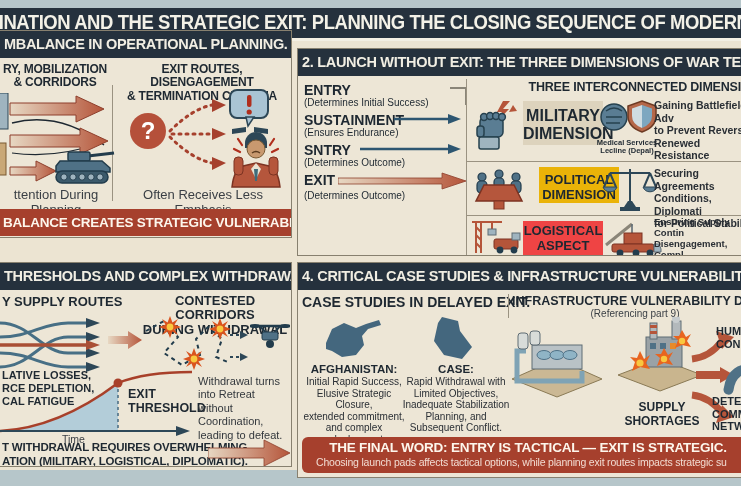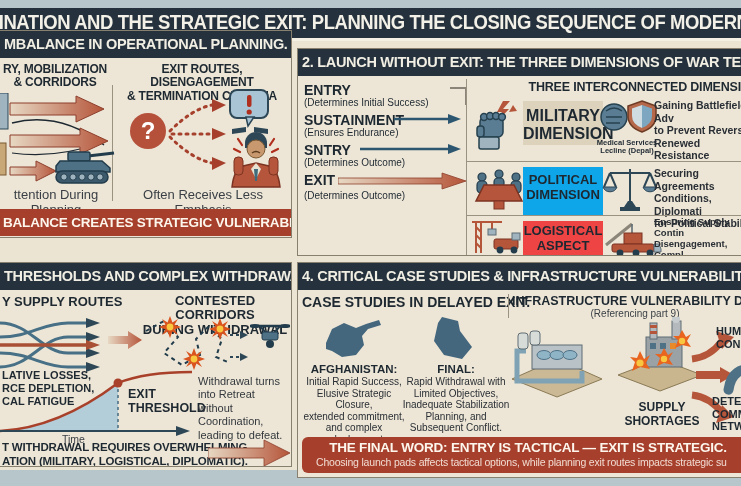--- a/index.html
+++ b/index.html
@@ -188,21 +188,21 @@
       <circle cx="12" cy="10" r="4"></circle>
         <rect x="7" y="14" width="10" height="12" rx="4"></rect>
       <circle cx="29" cy="7" r="4"></circle>
         <rect x="24" y="11" width="10" height="10" rx="4"></rect>
       <circle cx="46" cy="10" r="4"></circle>
         <rect x="41" y="14" width="10" height="12" rx="4"></rect>
     </g>
     <path d="M14,18 h30 l8,16 h-46 z" fill="#b5563c" stroke="#7c3322" stroke-width="1.5"></path>
     <rect x="24" y="34" width="10" height="8" fill="#b5563c" stroke="#7c3322"></rect>
   </svg>
-  <div class="p ctr" style="left:225px;top:118px;width:80px;height:48px;background:#0ea5e9">
+  <div class="p ctr" style="left:241px;top:118px;width:80px;height:36px;background:#eab308">
     <div class="b pre" style="font-size:13px;line-height:1.15;padding-top:6px">POLITICAL
 DIMENSION</div>
   </div>
   <svg class="p" style="left:304px;top:114px" width="56" height="50">
     <g stroke="#2d4757" stroke-width="2" fill="none">
       <line x1="28" y1="6" x2="28" y2="40"></line>
         <line x1="8" y1="10" x2="48" y2="10"></line>
       <path d="M8,10 L2,24 M8,10 L14,24 M48,10 L42,24 M48,10 L54,24"></path>
     </g>
     <path d="M1,24 a7.5,7.5 0 0 0 14,0 z" fill="#5a7d93" stroke="#2d4757"></path>
@@ -360,21 +360,21 @@
   </svg>
   <svg class="p" style="left:130px;top:50px" width="50" height="52">
     <path d="M14,4 L30,8 32,18 44,34 34,46 16,42 6,28 10,10 Z" fill="#44677e"></path>
   </svg>
   <div class="p b ctr" style="left:2px;top:100px;width:108px;font-size:11.5px">AFGHANISTAN:</div>
   <div class="p ctr pre" style="left:0px;top:113px;width:112px;font-size:10px;line-height:1.15;color:#2a2f35">Initial Rapid Success,
 Elusive Strategic Closure,
 extended commitment,
 and complex
 redeployment.</div>
-  <div class="p b ctr" style="left:110px;top:100px;width:96px;font-size:11.5px">FINAL:</div>
+  <div class="p b ctr" style="left:110px;top:100px;width:96px;font-size:11.5px">CASE:</div>
   <div class="p ctr pre" style="left:104px;top:113px;width:108px;font-size:10px;line-height:1.15;color:#2a2f35">Rapid Withdrawal with
 Limited Objectives,
 Inadequate Stabilization
 Planning, and
 Subsequent Conflict.</div>
 
   <svg class="p" style="left:212px;top:58px" width="94" height="78">
     <polygon points="47,38 92,58 47,76 2,58" fill="#cbb894" stroke="#8a7a55"></polygon>
     <path d="M16,30 H7 V60 H72 V50" stroke="#7fa3b5" stroke-width="5" fill="none"></path>
     <rect x="22" y="24" width="50" height="24" fill="#b9c2c6" stroke="#5f6c74"></rect>

